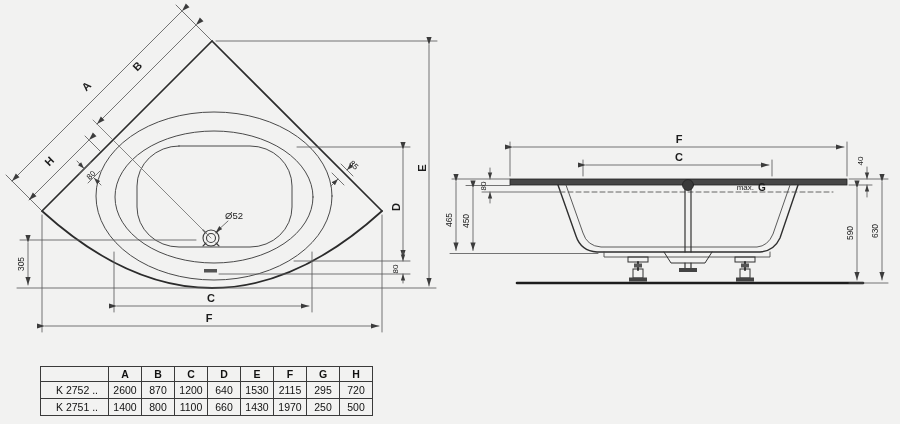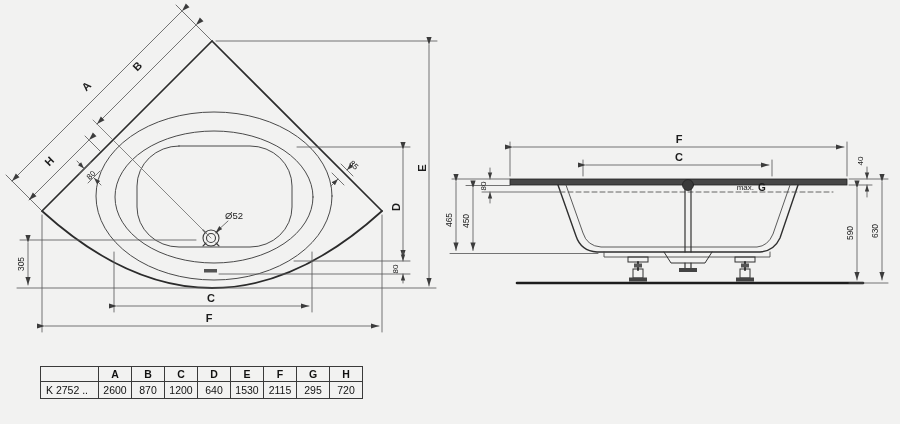--- a/index.html
+++ b/index.html
@@ -25,21 +25,21 @@
     font-size:10.5px;color:#111;
     background:transparent;
   }
   #dim-table td,#dim-table th{
     border:1px solid #3a3a3a;
     height:16px;
     text-align:center;
     padding:0 2px;
   }
   #dim-table thead th{font-weight:bold;height:14px;}
-  #dim-table td.model{width:50px;text-align:left;padding-left:5px;white-space:nowrap;}
+  #dim-table td.model{width:50px;text-align:left;padding-left:15px;white-space:nowrap;}
   #dim-table th.corner{width:50px;}
   #dim-table .val{width:28px;}
 </style>
 </head>
 <body>
 
 <svg id="drawing" width="900" height="362" viewBox="0 0 900 362">
   <defs>
     <marker id="arr" markerWidth="9" markerHeight="7" refX="8.5" refY="3" orient="auto" markerUnits="userSpaceOnUse">
       <path d="M0.5,0.4 L8.5,3 L0.5,5.6 z" fill="#3c3c3c"></path>
@@ -241,14 +241,25 @@
       <td class="model">K 2752 ..</td>
       <td class="val">2600</td>
       <td class="val">870</td>
       <td class="val">1200</td>
       <td class="val">640</td>
       <td class="val">1530</td>
       <td class="val">2115</td>
       <td class="val">295</td>
       <td class="val">720</td>
     </tr>
+    <tr>
+      <td class="model">K 2751 ..</td>
+      <td class="val">1400</td>
+      <td class="val">800</td>
+      <td class="val">1100</td>
+      <td class="val">660</td>
+      <td class="val">1430</td>
+      <td class="val">1970</td>
+      <td class="val">250</td>
+      <td class="val">500</td>
+    </tr>
   </tbody>
 </table>
 
 </body></html>

